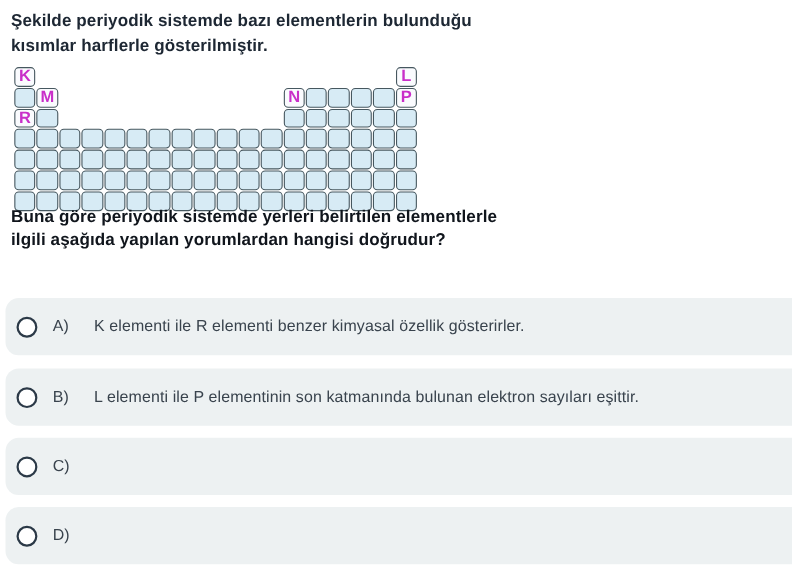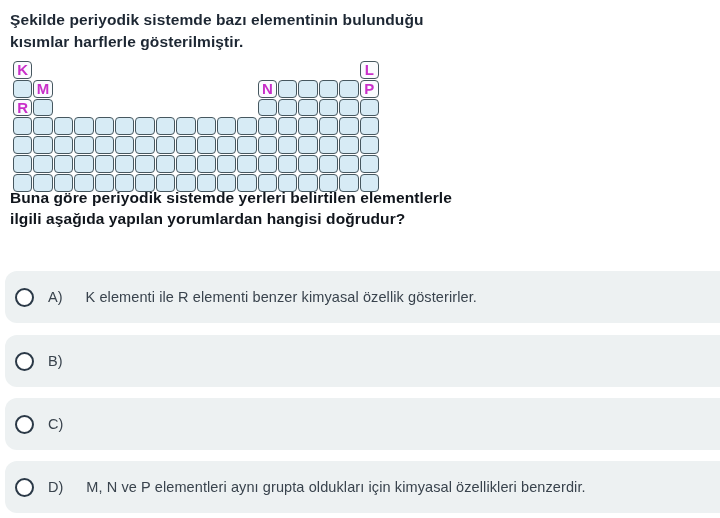--- a/index.html
+++ b/index.html
@@ -68,21 +68,21 @@
     letter-spacing:0.1px;white-space:nowrap;padding-left:14px;
   }
   #card-a{top:271px;}
   #card-b{top:335px;}
   #card-c{top:398px;}
   #card-d{top:461px;}
 </style>
 </head>
 <body>
 
-<div class="intro">Şekilde periyodik sistemde bazı elementinin bulunduğu kısımlar harflerle gösterilmiştir.</div>
+<div class="intro">Şekilde periyodik sistemde bazı elementlerin bulunduğu kısımlar harflerle gösterilmiştir.</div>
 
 <div class="ptable" id="ptable">
     <div class="cell lettered">K</div>
     <div class="cell ghost"></div>
     <div class="cell ghost"></div>
     <div class="cell ghost"></div>
     <div class="cell ghost"></div>
     <div class="cell ghost"></div>
     <div class="cell ghost"></div>
     <div class="cell ghost"></div>
@@ -210,24 +210,24 @@
 
 <div class="option-card" id="card-a">
   <span class="radio"></span>
   <span class="opt-letter">A)</span>
   <span class="opt-text">K elementi ile R elementi benzer kimyasal özellik gösterirler.</span>
 </div>
 
 <div class="option-card" id="card-b">
   <span class="radio"></span>
   <span class="opt-letter">B)</span>
+  <span class="opt-text">L elementi ile P elementinin son katmanında bulunan elektron sayıları eşittir.</span>
 </div>
 
 <div class="option-card" id="card-c">
   <span class="radio"></span>
   <span class="opt-letter">C)</span>
 </div>
 
 <div class="option-card" id="card-d">
   <span class="radio"></span>
   <span class="opt-letter">D)</span>
-  <span class="opt-text">M, N ve P elementleri aynı grupta oldukları için kimyasal özellikleri benzerdir.</span>
 </div>
 
 </body></html>

